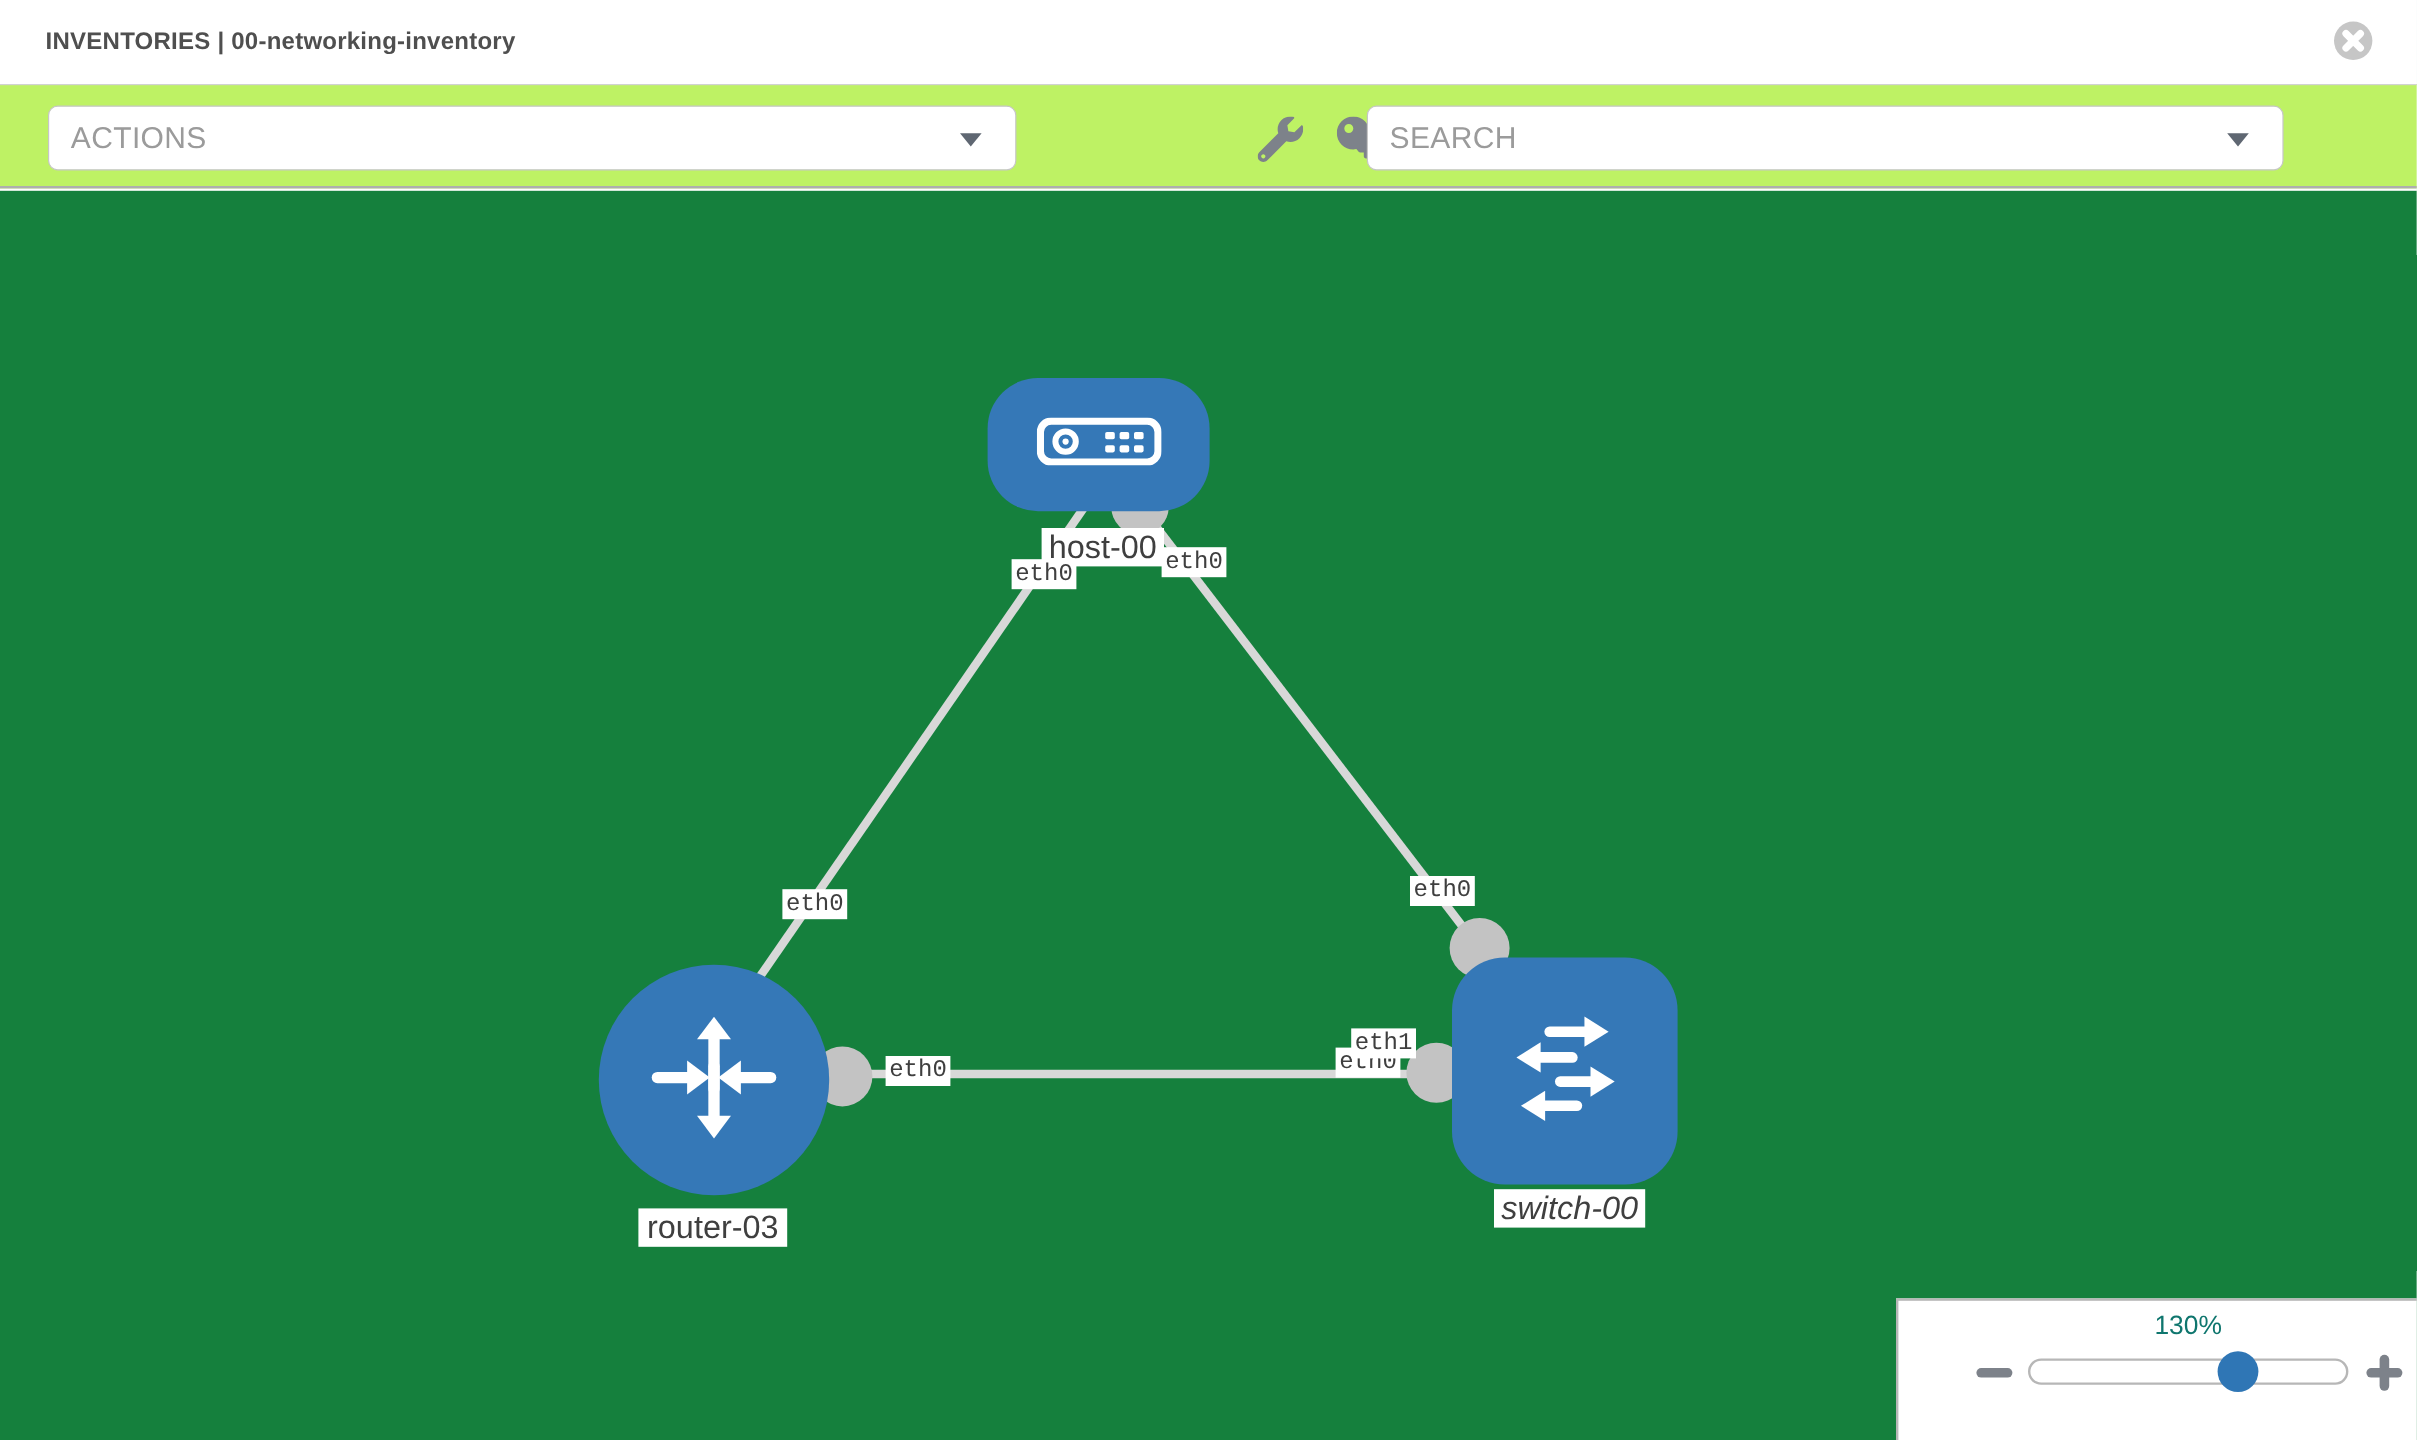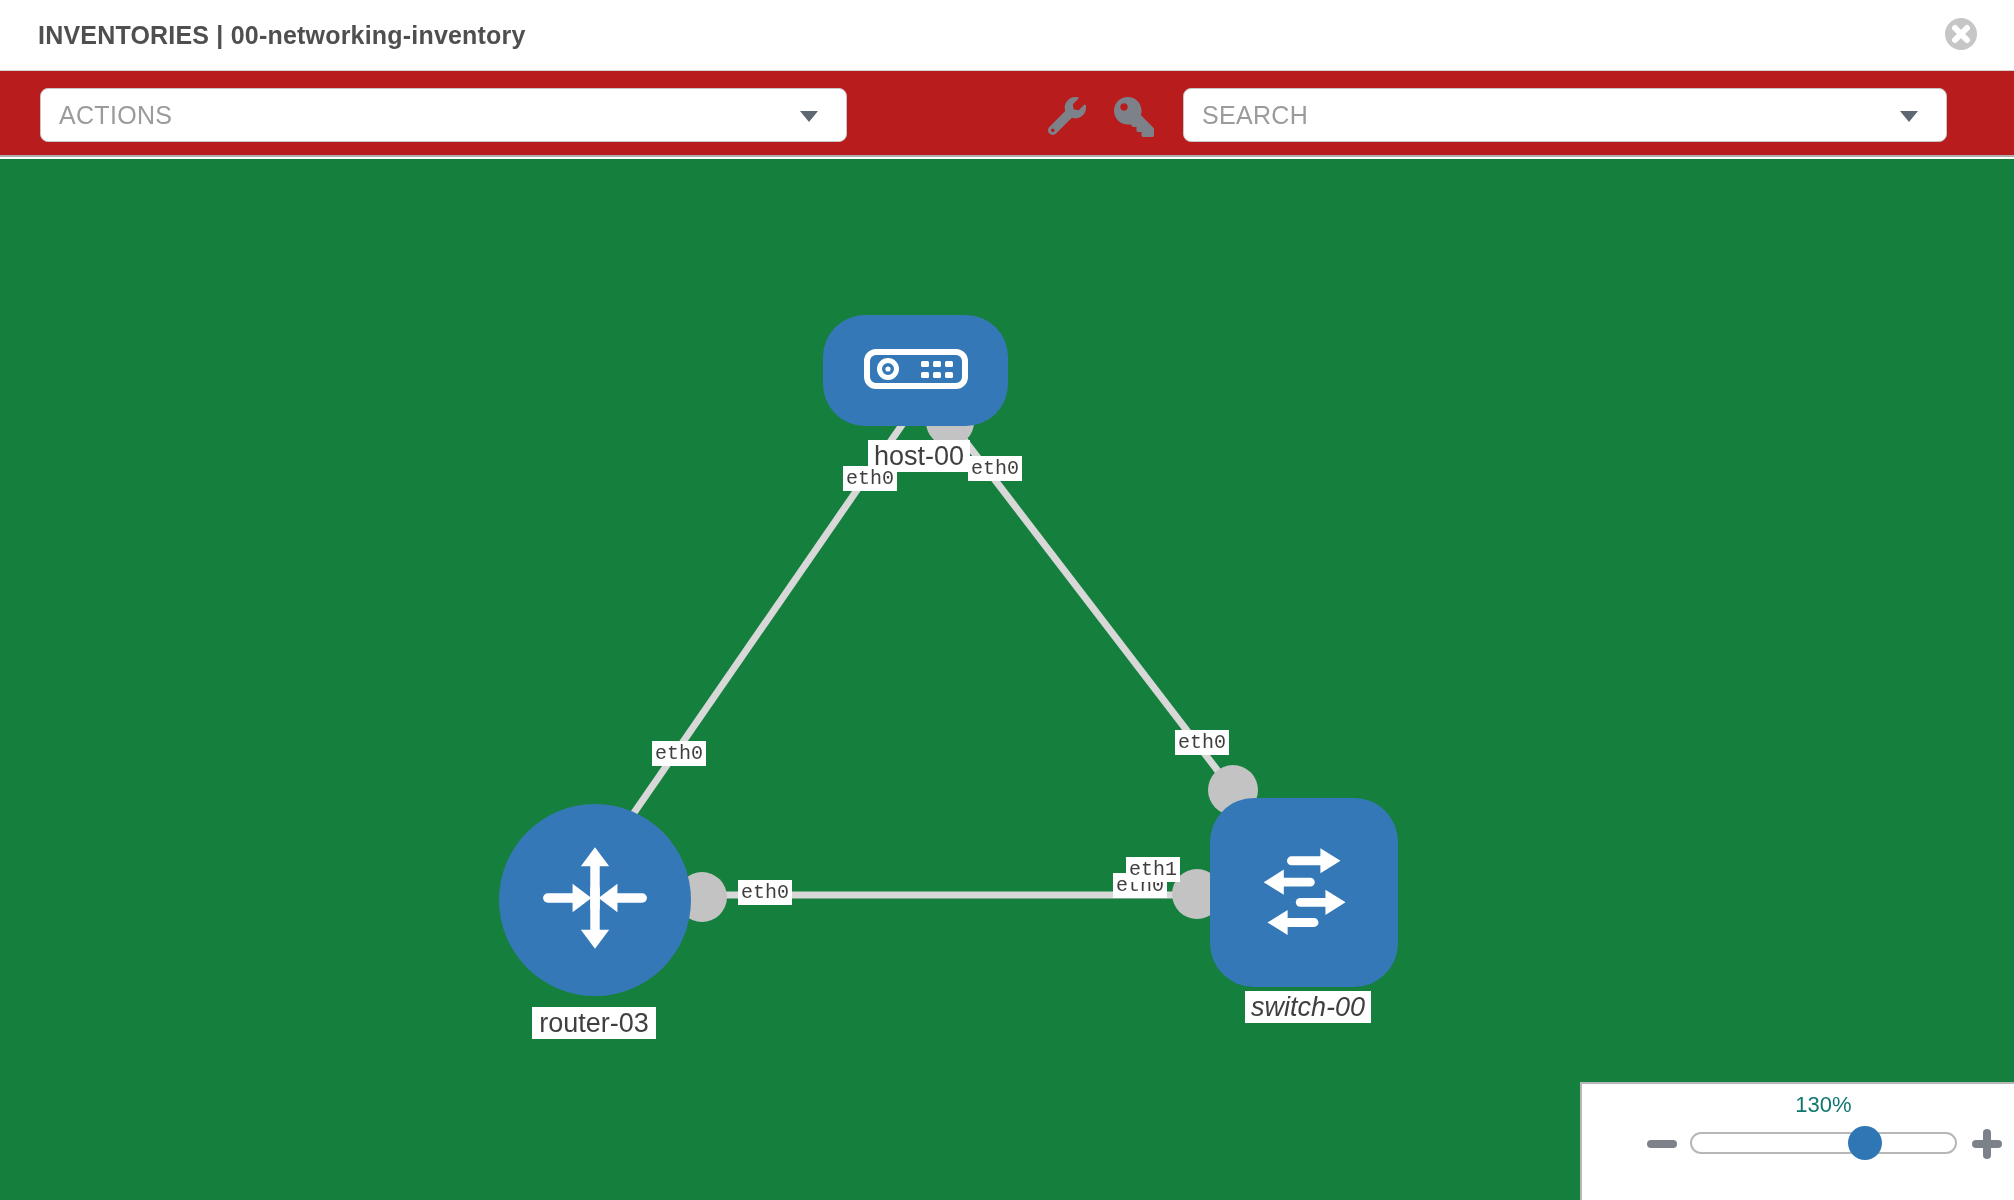--- a/index.html
+++ b/index.html
@@ -11,53 +11,53 @@
   }
   #app { position: relative; width: 2014px; height: 1200px; }
 
   
   .header {
     position: absolute; left: 0; top: 0; width: 2014px; height: 70px;
     background: #ffffff;
   }
   .header-title {
     position: absolute; left: 38px; top: 0; height: 70px;
-    line-height: 70px; font-size: 25px; font-weight: bold; color: #4f4f4f;
+    line-height: 70px; font-size: 20px; font-weight: bold; color: #4f4f4f;
     letter-spacing: 0.2px;
   }
   .close-btn {
     position: absolute; left: 1944px; top: 17px; width: 34px; height: 34px;
     border: none; background: transparent; cursor: pointer; padding: 0;
   }
 
   
   .toolbar {
     position: absolute; left: 0; top: 70px; width: 2014px; height: 87px;
-    background: #b91c1c;
+    background: #bef264;
     border-top: 1px solid #d2d2d2;
     border-bottom: 2px solid #aeaeae;
   }
   .select-box {
     position: absolute; top: 17px; height: 54px;
     background: #ffffff; border: 1px solid #c6c6c6; border-radius: 8px;
     cursor: pointer;
   }
   .select-box .select-text {
     display: block; padding-left: 18px; line-height: 52px;
     font-size: 25px; color: #9b9b9b; letter-spacing: 0.3px;
   }
   .caret-down {
     position: absolute; right: 28px; top: 22px;
     width: 0; height: 0;
     border-left: 9px solid transparent;
     border-right: 9px solid transparent;
     border-top: 11px solid #5f6772;
   }
   .actions-select { left: 40px; width: 807px; }
-  .search-select  { left: 1183px; width: 764px; }
+  .search-select  { left: 1139px; width: 764px; }
   .tool-icon-btn {
     position: absolute; top: 26px; width: 40px; height: 40px;
     background: transparent; border: none; cursor: pointer; padding: 0;
   }
   .wrench-btn { left: 1047px; }
   .key-btn { left: 1114px; }
 
   
   .canvas {
     position: absolute; left: 0; top: 159px; width: 2014px; height: 1041px;

